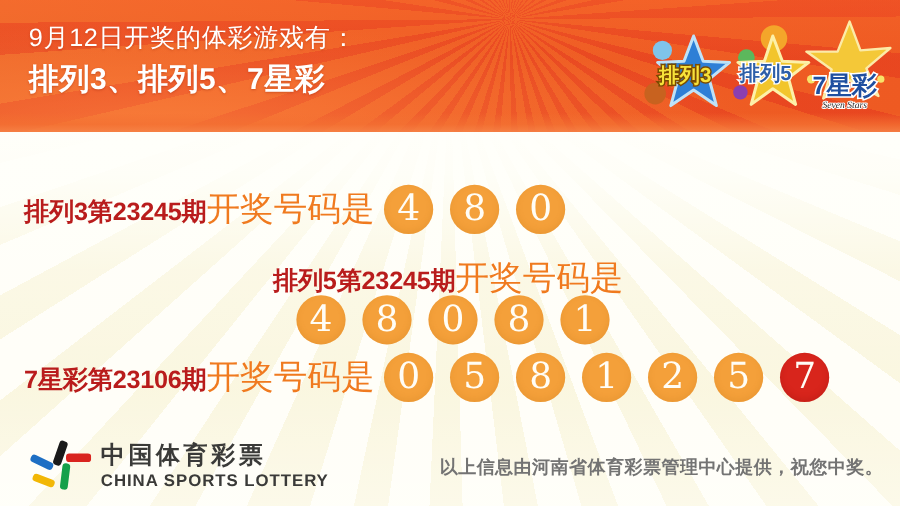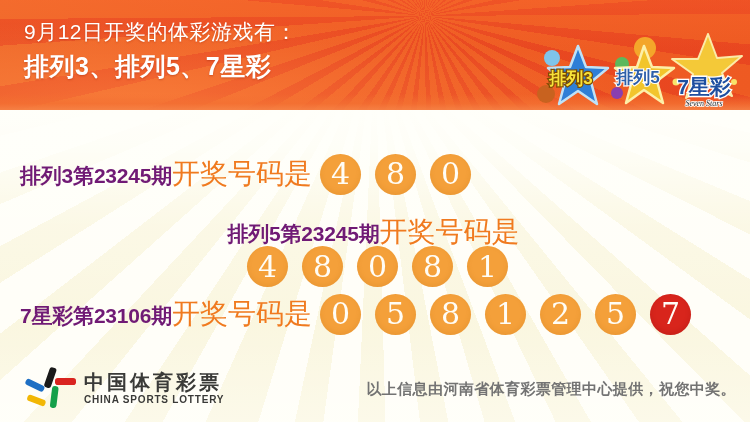--- a/index.html
+++ b/index.html
@@ -119,21 +119,21 @@
     line-height: 34px;
     margin-top: 3px;
     white-space: nowrap;
     text-shadow: 0 1px 2px rgba(150,35,10,.40);
   }
 
   
   .logos {
     position: absolute;
     right: 8px;
-    top: 30px;
+    top: 14px;
     z-index: 7;
     width: 210px;
     height: 86px;
   }
   .logo {
     position: absolute;
     width: 78px;
     height: 74px;
   }
   .logo-p3 { left: 0px;  top: 10px; }
@@ -164,21 +164,21 @@
   .row-3 { top: 180px; }
 
   .row-label {
     white-space: nowrap;
     line-height: 1;
     margin-right: 8px;
   }
   .label-strong {
     font-size: 21px;
     font-weight: bold;
-    color: #701a75;
+    color: #b91c1c;
     letter-spacing: -0.2px;
   }
   .label-soft {
     font-size: 28px;
     font-weight: normal;
     color: #f07a1f;
     letter-spacing: 0px;
   }
 
   .balls {
@@ -229,21 +229,21 @@
   }
   .brand-text { line-height: 1; }
   .brand-cn {
     font-size: 20px;
     font-weight: bold;
     color: #3a3a38;
     letter-spacing: 3px;
     white-space: nowrap;
   }
   .brand-en {
-    font-size: 10px;
+    font-size: 14px;
     font-weight: bold;
     color: #3a3a38;
     letter-spacing: .8px;
     margin-top: 3px;
     white-space: nowrap;
   }
   .footer-note {
     position: absolute;
     right: 14px;
     top: 22px;

